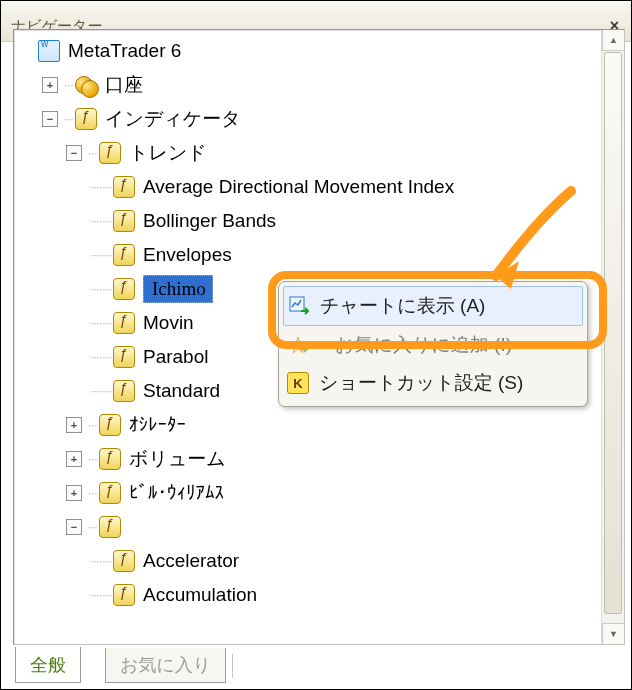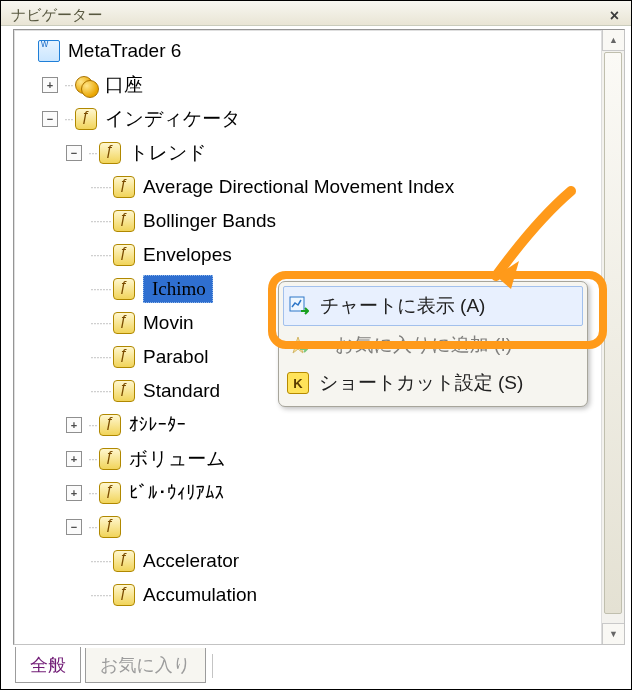--- a/index.html
+++ b/index.html
@@ -20,22 +20,22 @@
     background: #fff;
     position: relative;
   }
 
   
   .titlebar {
     background: linear-gradient(#f8f7f1, #e9e5d5);
     border-bottom: 1px solid #caccbd;
     height: 24px;
     display: flex;
-    align-items: flex-end;
-    padding: 0 8px 0 10px;
+    align-items: flex-start;
+    padding: 16px 8px 0 10px;
     justify-content: space-between;
   }
   .title-text {
     font-size: 15px;
     color: #585840;
   }
   .close-x {
     font-weight: bold;
     font-size: 16px;
     color: #3b3b3b;
@@ -187,22 +187,22 @@
     padding-left: 2px;
   }
   .tab {
     padding: 5px 14px 5px 14px;
     font-size: 18px;
     border: 1px solid #9c9c9c;
     border-top: 0;
     background: #fff;
     position: relative;
   }
-  .tab.inactive { color: #9c9c9c; background: #f7f6f1; }
-  .tab.active { color: #701a75; background: #fff; padding-top: 6px; }
+  .tab.inactive { color: #9c9c9c; background: #f7f6f1; margin-left: 20px; }
+  .tab.active { color: #4d7c0f; background: #fff; padding-top: 6px; }
   .tab-sep {
     width: 1px; height: 24px;
     background: #c4c4c4;
     margin-left: 2px;
     align-self: flex-end;
     margin-bottom: 5px;
   }
 
   
   .ctxmenu {

